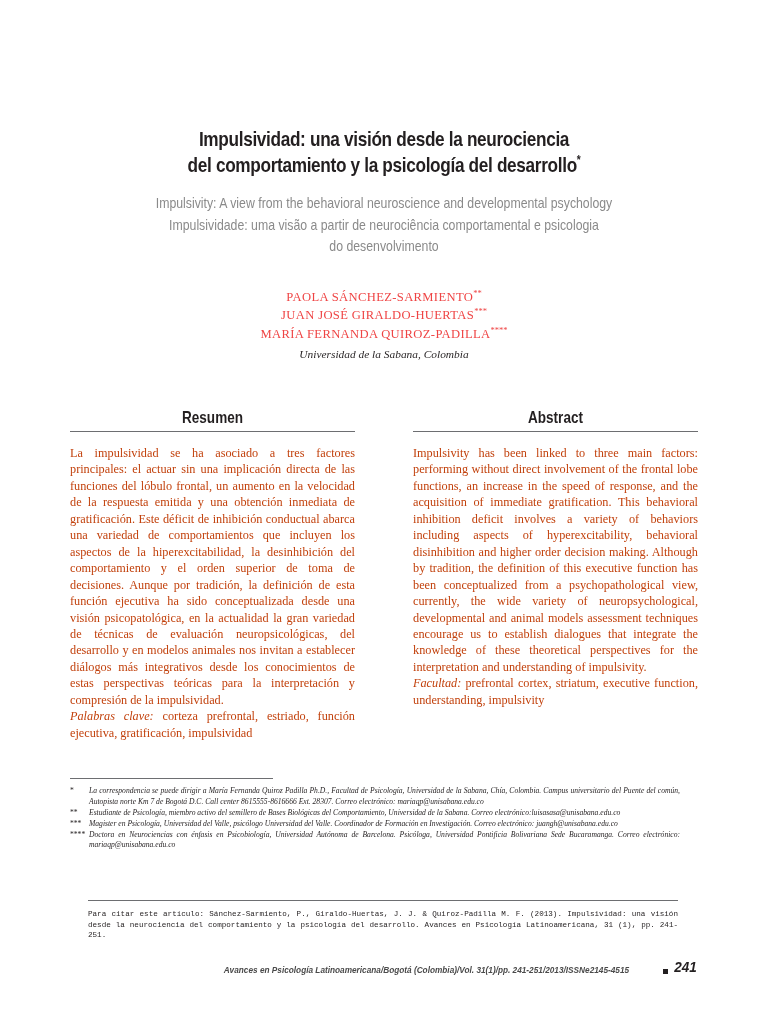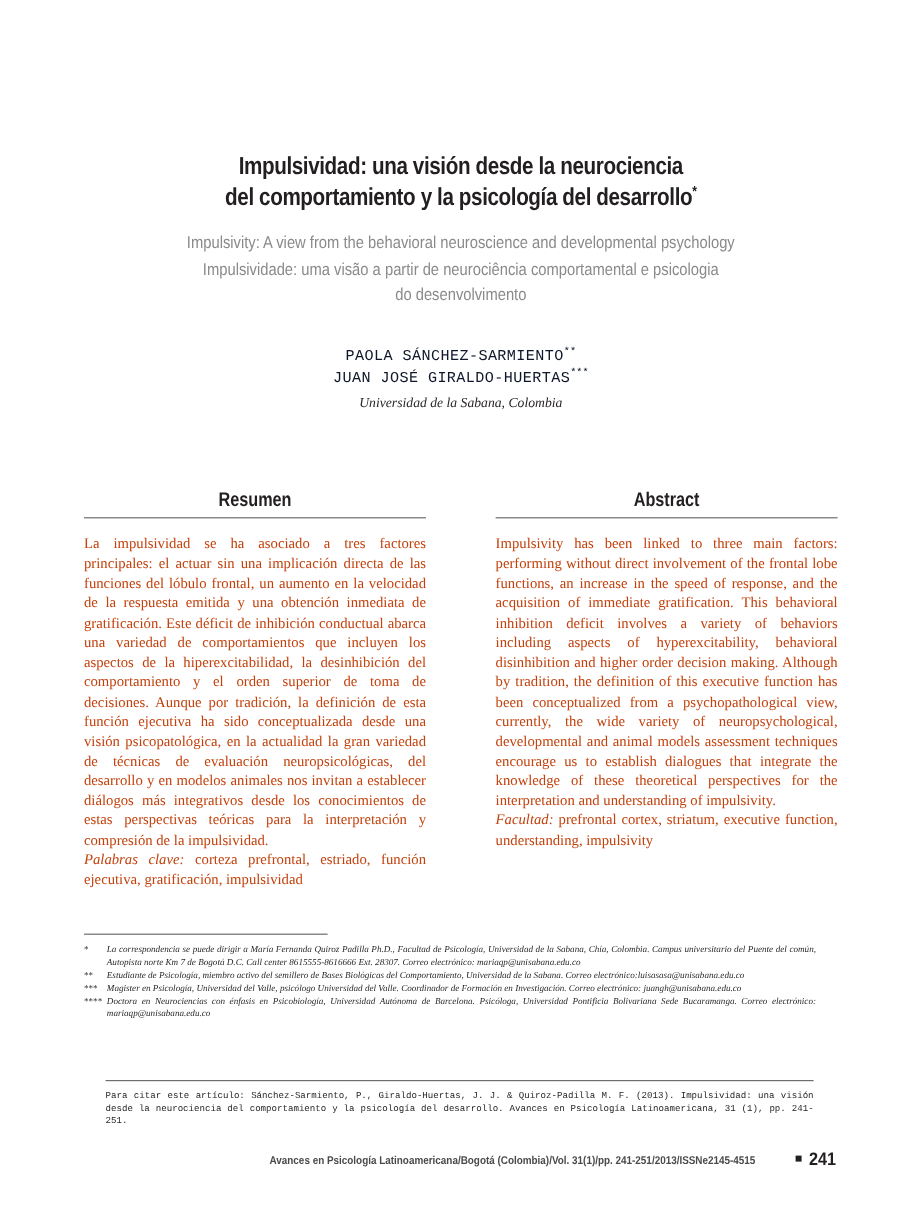--- a/index.html
+++ b/index.html
@@ -58,25 +58,25 @@
 
   
   .authors {
     position: absolute;
     left: 70px;
     top: 288px;
     width: 628px;
     text-align: center;
   }
   .author {
-    font-family: Liberation Mono, monospace;
+    font-family: Liberation Serif, serif;
     font-size: 12.6px;
     line-height: 18.3px;
     letter-spacing: 0.35px;
-    color: #0f172a;
+    color: #ef4444;
   }
   .author .sup {
     font-size: 8.5px;
     vertical-align: super;
     line-height: 0;
     letter-spacing: 0;
   }
   .affiliation {
     font-family: "Liberation Serif", serif;
     font-style: italic;
@@ -180,22 +180,23 @@
     text-justify: inter-word;
   }
 
   
   .footer {
     position: absolute;
     left: 70px;
     top: 958px;
     width: 628px;
     display: flex;
-    align-items: center;
+    align-items: flex-end;
     justify-content: flex-end;
+    font-style: italic;
   }
   .footer-text {
     font-family: "Liberation Sans", sans-serif;
     font-weight: bold;
     font-size: 9.4px;
     color: #4a4a4a;
     transform: scaleX(0.88);
     transform-origin: right baseline;
     white-space: nowrap;
   }
@@ -234,20 +235,23 @@
     </div>
   </div>
 
   <div class="authors">
     <div class="author">
       <span>PAOLA SÁNCHEZ-SARMIENTO</span><span class="sup">**</span>
     </div>
     <div class="author">
       <span>JUAN JOSÉ GIRALDO-HUERTAS</span><span class="sup">***</span>
     </div>
+    <div class="author">
+      <span>MARÍA FERNANDA QUIROZ-PADILLA</span><span class="sup">****</span>
+    </div>
     <div class="affiliation">Universidad de la Sabana, Colombia</div>
   </div>
 
   <div class="cols">
     <div class="col">
       <div class="col-head">Resumen</div>
       <div class="col-rule"></div>
       <div class="col-body">
         <p>La impulsividad se ha asociado a tres factores principales: el actuar sin una implicación directa de las funciones del lóbulo frontal, un aumento en la velocidad de la respuesta emitida y una obtención inmediata de gratificación. Este déficit de inhibición conductual abarca una variedad de comportamientos que incluyen los aspectos de la hiperexcitabilidad, la desinhibición del comportamiento y el orden superior de toma de decisiones. Aunque por tradición, la definición de esta función ejecutiva ha sido conceptualizada desde una visión psicopatológica, en la actualidad la gran variedad de técnicas de evaluación neuropsicológicas, del desarrollo y en modelos animales nos invitan a establecer diálogos más integrativos desde los conocimientos de estas perspectivas teóricas para la interpretación y compresión de la impulsividad.</p>
         <p><span class="kw-label">Palabras clave:</span><span> corteza prefrontal, estriado, función ejecutiva, gratificación, impulsividad</span></p>

